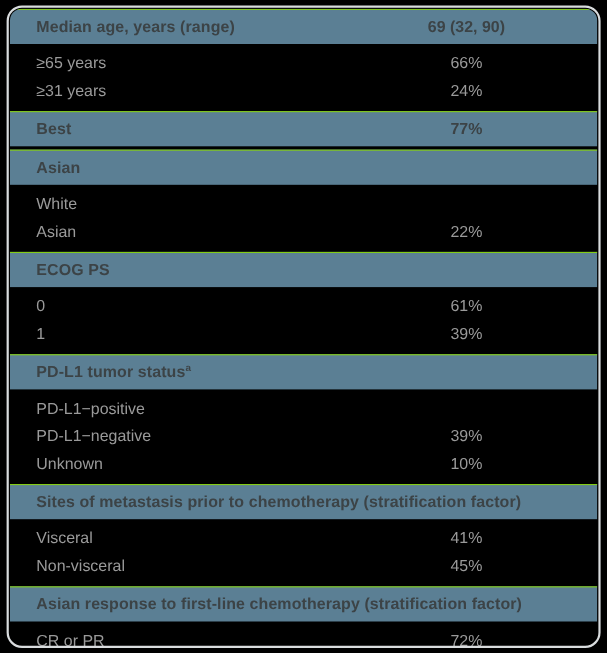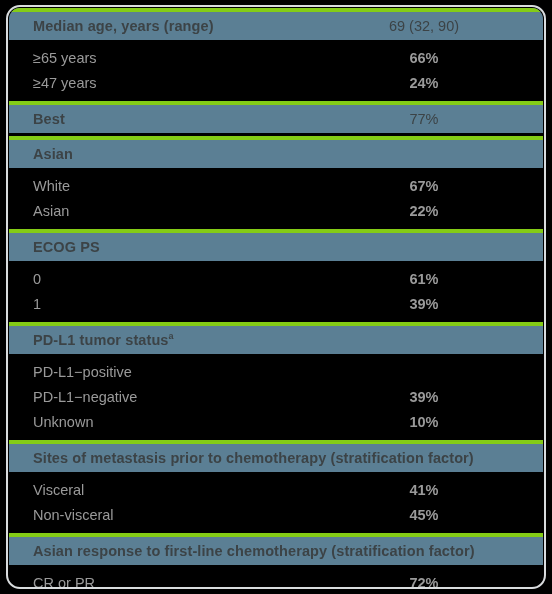--- a/index.html
+++ b/index.html
@@ -50,48 +50,48 @@
   .row {
     display: flex;
     align-items: center;
     box-sizing: border-box;
     width: 100%;
   }
 
   
   .row.header {
     background: #5b7f94;
-    border-top: 4px solid #84cc16;
+    border-top: 1px solid #84cc16;
     height: 32px;
   }
   .row.header .label {
     color: #3c4346;
     font-weight: bold;
     font-size: 14.5px;
     letter-spacing: 0.1px;
   }
   .row.header .value {
     color: #3c4346;
-    font-weight: normal;
+    font-weight: bold;
     font-size: 14.5px;
   }
 
   
   .row.data {
     background: #000000;
     height: 25px;
   }
   .row.data .label {
     color: #9a9a9a;
     font-weight: normal;
     font-size: 14.5px;
   }
   .row.data .value {
     color: #9a9a9a;
-    font-weight: bold;
+    font-weight: normal;
     font-size: 14.5px;
   }
 
   
   .group {
     width: 100%;
   }
   .group.black-group {
     background: #000000;
     padding: 5px 0 6px 0;
@@ -139,21 +139,21 @@
       <div class="row header">
         <span class="label"><span>Median age, years (range)</span></span>
         <span class="value">69 (32, 90)</span>
       </div>
       <div class="group black-group">
         <div class="row data">
           <span class="label">≥65 years</span>
           <span class="value">66%</span>
         </div>
         <div class="row data">
-          <span class="label">≥47 years</span>
+          <span class="label">≥31 years</span>
           <span class="value">24%</span>
         </div>
       </div>
     </div>
 
     <div class="group">
       <div class="row header">
         <span class="label"><span>Best</span></span>
         <span class="value">77%</span>
       </div>
@@ -162,21 +162,20 @@
     <div class="gap"></div>
 
     <div class="group">
       <div class="row header">
         <span class="label"><span>Asian</span></span>
         <span class="value"></span>
       </div>
       <div class="group black-group">
         <div class="row data">
           <span class="label">White</span>
-          <span class="value">67%</span>
         </div>
         <div class="row data">
           <span class="label">Asian</span>
           <span class="value">22%</span>
         </div>
       </div>
     </div>
 
     <div class="group">
       <div class="row header">

